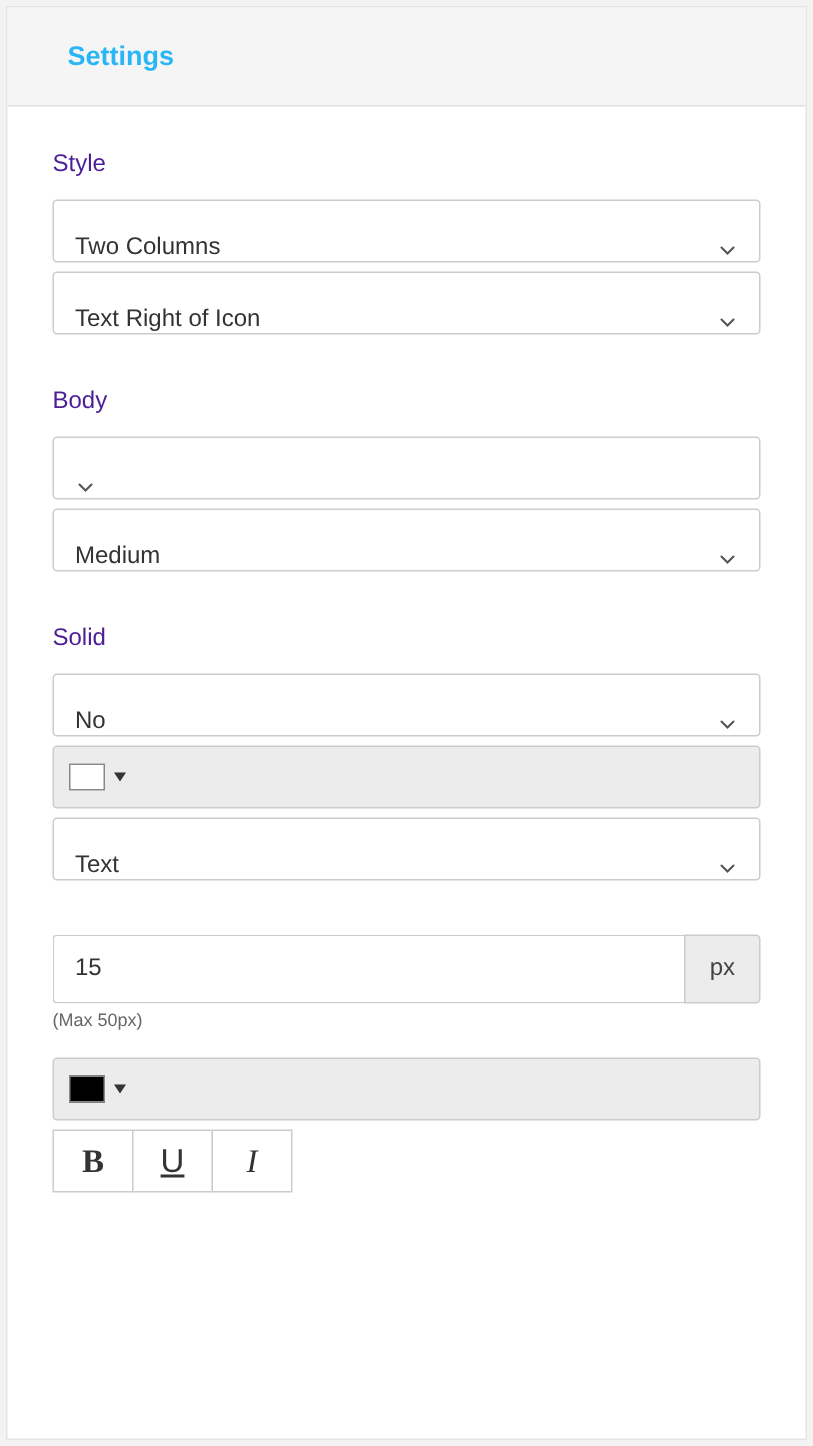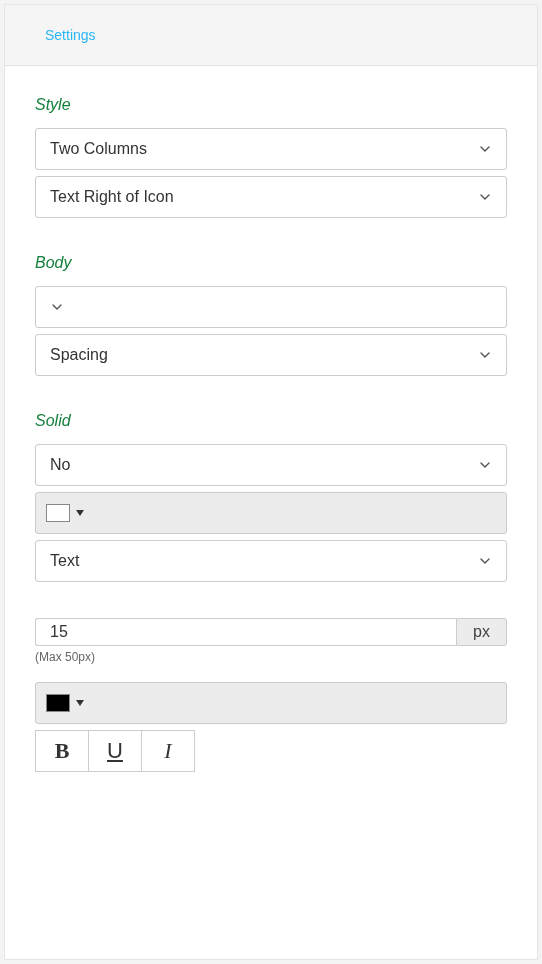--- a/index.html
+++ b/index.html
@@ -21,49 +21,48 @@
       height: 100%;
       overflow: hidden;
     }
     .header {
       background: #f5f5f5;
       padding: 22px 40px;
       border-bottom: 1px solid #e0e0e0;
     }
     .header-title {
       color: #29b6f6;
-      font-size: 14px;
-      font-weight: 400;
+      font-size: 18px;
+      font-weight: 700;
     }
     .content {
       padding: 30px 30px 16px 30px;
     }
     .section {
       margin-bottom: 36px;
     }
     .section:last-child {
       margin-bottom: 0;
     }
     .section-label {
       font-size: 16px;
-      color: #15803d;
+      color: #4c1d95;
       margin-bottom: 14px;
       display: block;
-      font-style: italic;
     }
     .select {
       position: relative;
       width: 100%;
       height: 42px;
       background: #fff;
       border: 1px solid #ccc;
       border-radius: 3px;
       margin-bottom: 6px;
       display: flex;
-      align-items: center;
+      align-items: flex-end;
       padding: 0 14px;
       cursor: pointer;
     }
     .select-value {
       font-size: 16px;
       color: #333;
       flex: 1;
     }
     .chevron {
       width: 14px;
@@ -101,21 +100,21 @@
     .caret-down {
       width: 0;
       height: 0;
       border-left: 4px solid transparent;
       border-right: 4px solid transparent;
       border-top: 6px solid #333;
     }
     .input-row {
       display: flex;
       width: 100%;
-      height: 28px;
+      height: 46px;
       margin-bottom: 4px;
     }
     .text-input {
       flex: 1;
       border: 1px solid #ccc;
       border-right: none;
       border-radius: 3px 0 0 3px;
       padding: 0 14px;
       font-size: 16px;
       color: #333;
@@ -203,21 +202,21 @@
 
       <div class="select">
         <span class="chevron">
           <svg viewBox="0 0 12 12">
               <path d="M2 4 L6 8 L10 4" stroke="#555" stroke-width="1.4" fill="none" stroke-linecap="round"></path>
             </svg>
         </span>
       </div>
 
       <div class="select">
-        <span class="select-value">Spacing</span>
+        <span class="select-value">Medium</span>
         <span class="chevron">
           <svg viewBox="0 0 12 12">
               <path d="M2 4 L6 8 L10 4" stroke="#555" stroke-width="1.4" fill="none" stroke-linecap="round"></path>
             </svg>
         </span>
       </div>
     </div>
 
     <div class="section">
       <span class="section-label">Solid</span>

